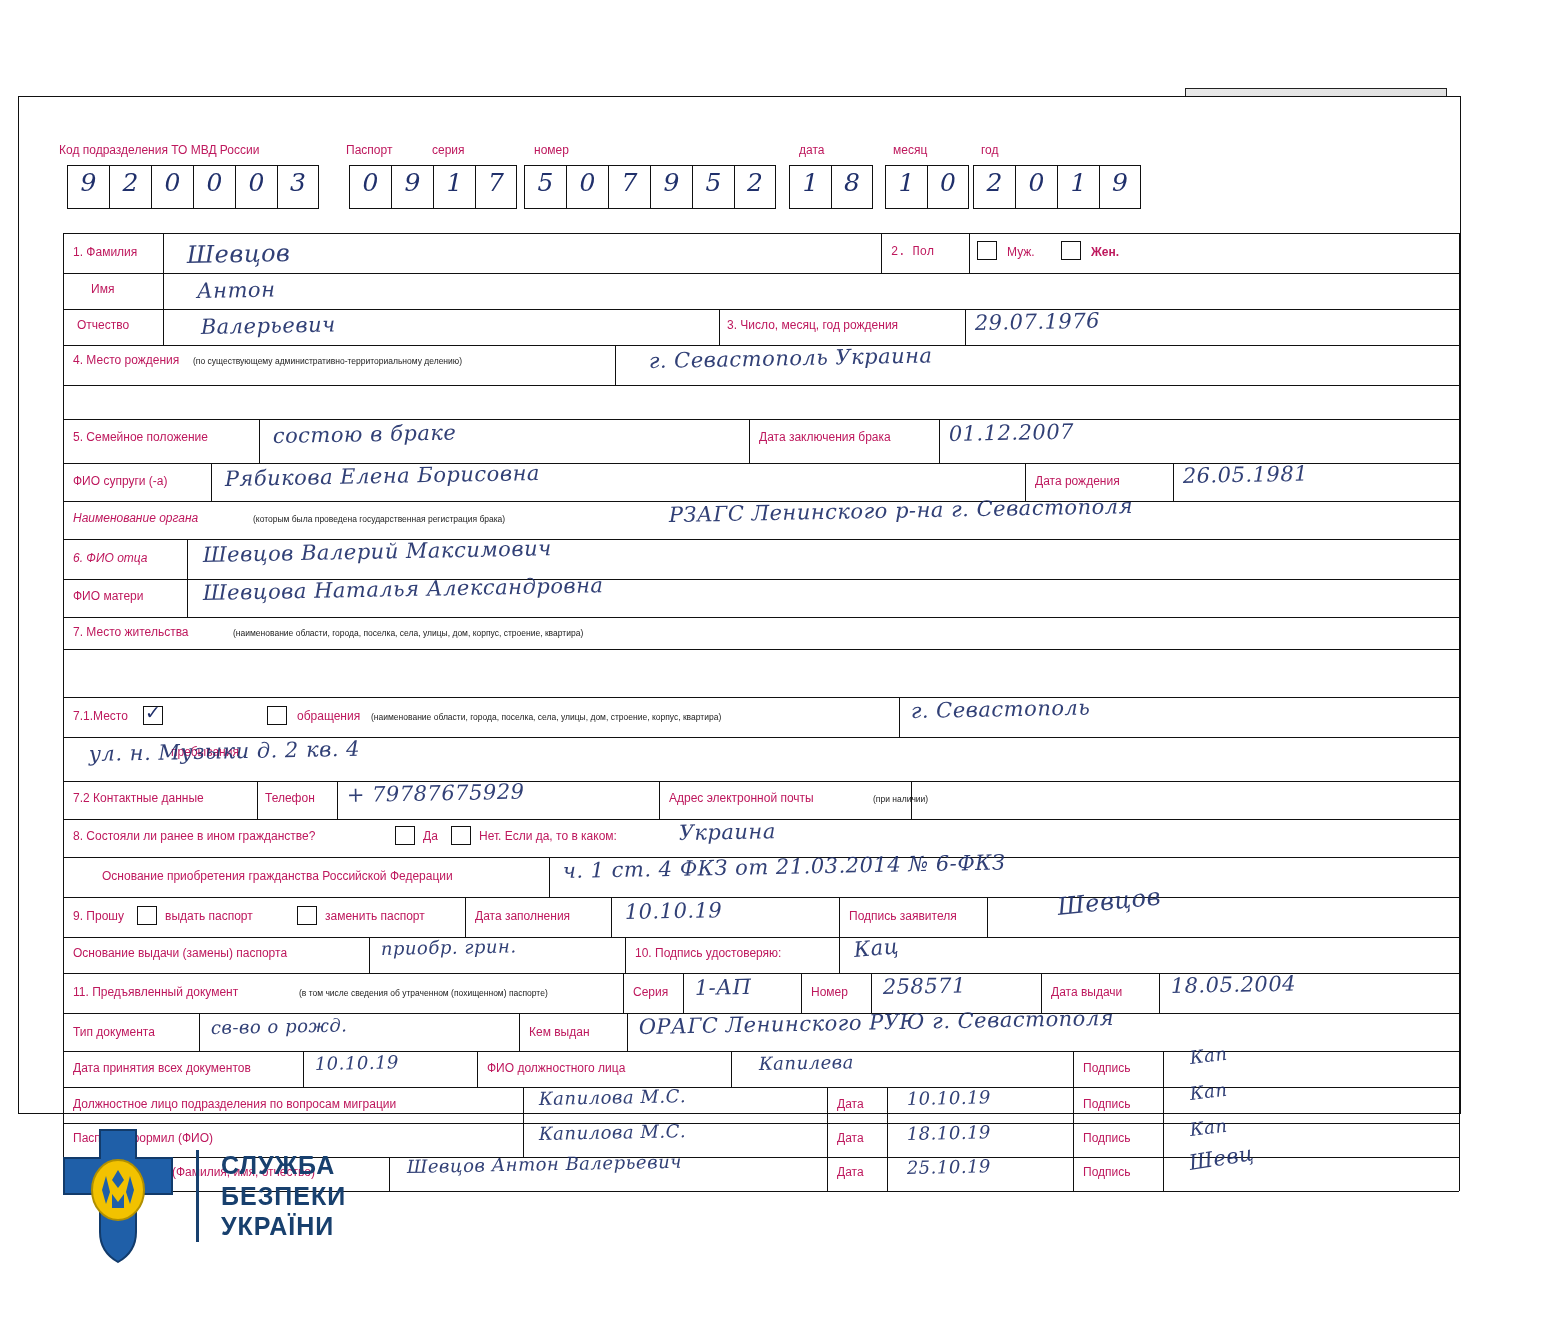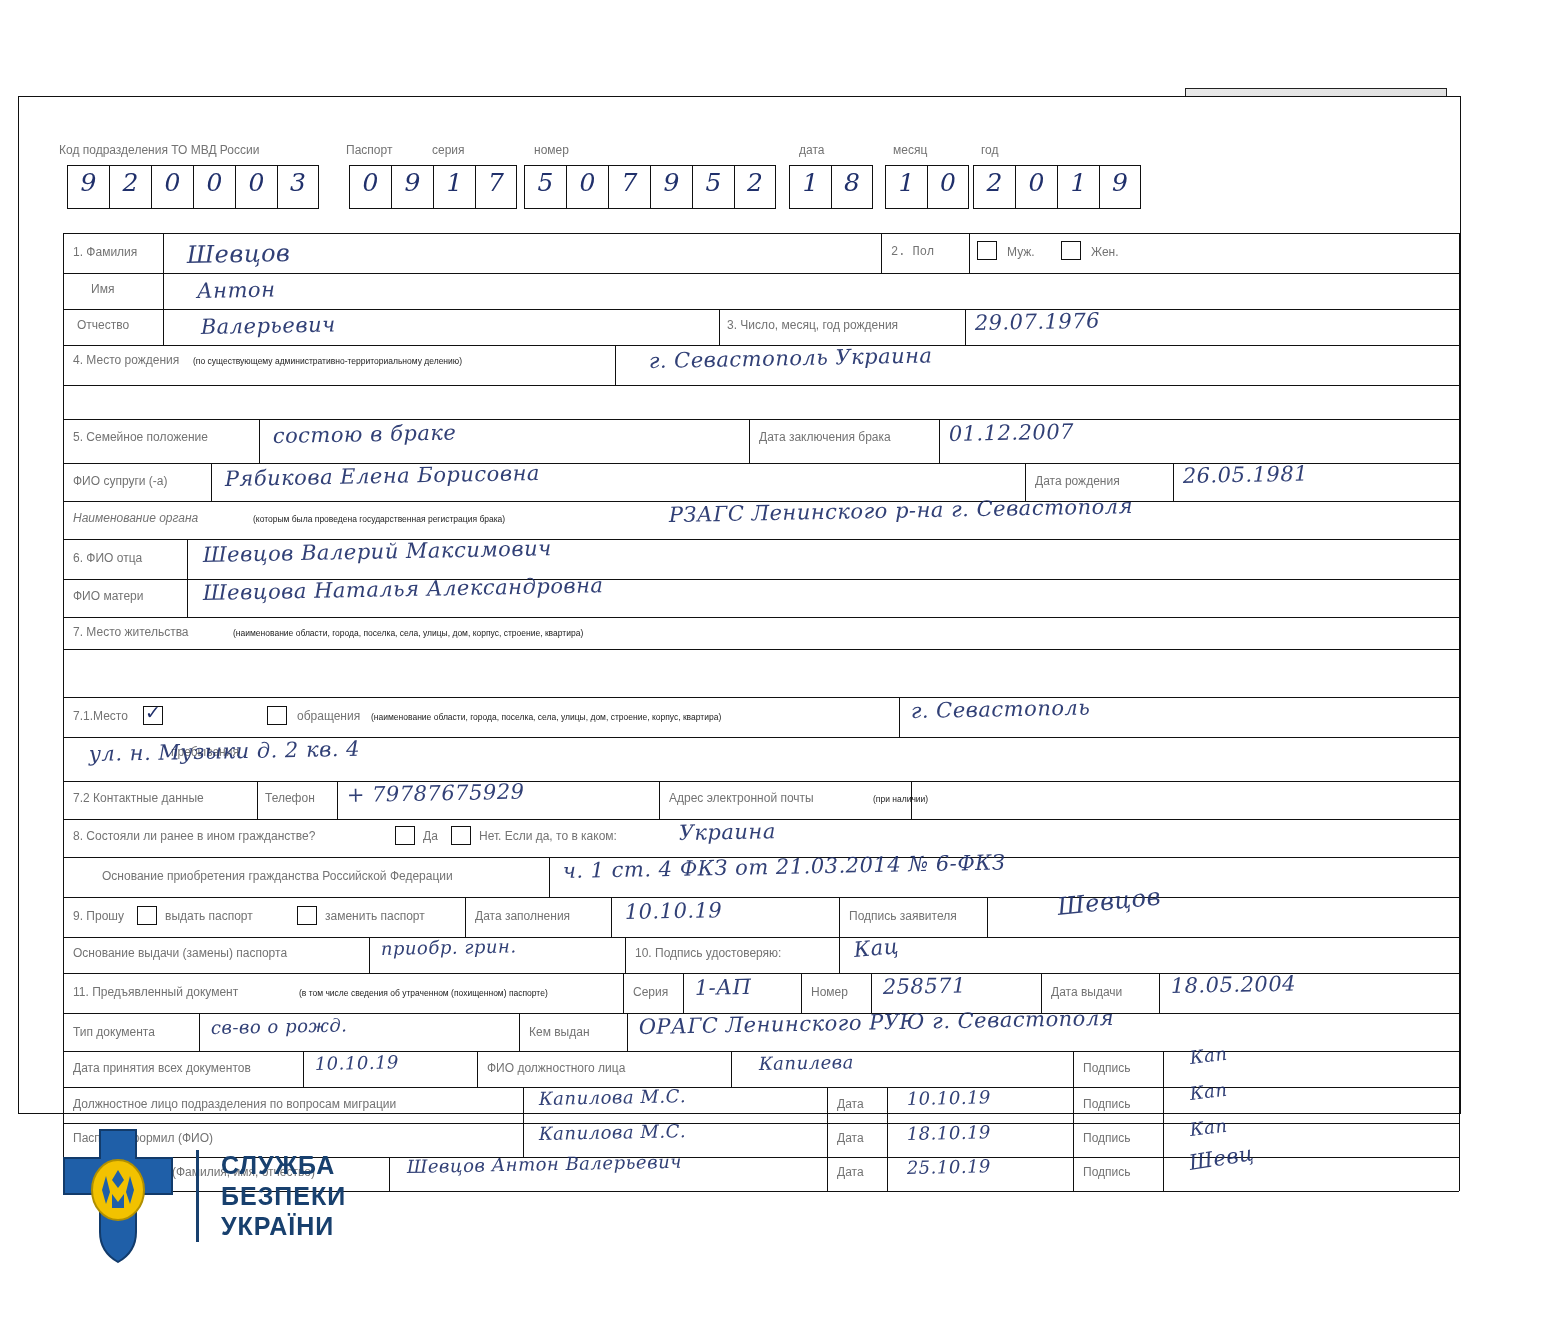--- a/index.html
+++ b/index.html
@@ -8,21 +8,21 @@
     background: #ffffff;
     font-family: "Liberation Sans", sans-serif;
   }
   #page {
     position: relative;
     width: 1557px;
     height: 1332px;
     background: #fff;
     overflow: hidden;
   }
-  .lbl    { font-size: 12px; color: #737373; }
+  .lbl    { font-size: 12px; color: #be185d; }
   .hint   { font-size: 8.5px; color: #222; padding-left: 8px; }
 
   
   .hw {
     font-family: "DejaVu Serif", serif;
     font-style: italic;
     color: #20306b;
     font-size: 21px;
     letter-spacing: 0.5px;
     white-space: nowrap;
@@ -358,21 +358,21 @@
 
     <div class="cap lbl" style="left:58px; top:221px;">Отчество</div>
     <div class="cap hw" style="left:182px; top:218px;">Валерьевич</div>
 
     <div class="vline" style="left:862px; top:136px; height:40px;"></div>
     <div class="cap lbl" style="left:872px; top:148px;font-family:Liberation Mono, monospace;">2. Пол</div>
     <div class="vline" style="left:950px; top:136px; height:40px;"></div>
     <div class="cb" style="left:958px; top:144px;"></div>
     <div class="cap lbl" style="left:988px; top:148px;">Муж.</div>
     <div class="cb" style="left:1042px; top:144px;"></div>
-    <div class="cap lbl" style="left:1072px; top:148px;">Жен.</div>
+    <div class="cap lbl" style="left:1072px; top:148px;font-weight:bold;">Жен.</div>
 
     <div class="vline" style="left:700px; top:212px; height:36px;"></div>
     <div class="cap lbl" style="left:708px; top:221px;">3. Число, месяц, год рождения</div>
     <div class="vline" style="left:946px; top:212px; height:36px;"></div>
     <div class="cap hw" style="left:956px; top:214px;">29.07.1976</div>
 
     <div class="cap lbl" style="left:54px; top:256px;">4. Место рождения</div>
     <div class="cap hint" style="left:166px; top:259px;">(по существующему административно-территориальному делению)</div>
     <div class="vline" style="left:596px; top:248px; height:40px;"></div>
     <div class="cap hw" style="left:630px; top:252px;">г. Севастополь  Украина</div>
@@ -390,21 +390,21 @@
     <div class="cap hw" style="left:206px; top:370px;">Рябикова Елена Борисовна</div>
     <div class="vline" style="left:1006px; top:366px; height:38px;"></div>
     <div class="cap lbl" style="left:1016px; top:377px;">Дата рождения</div>
     <div class="vline" style="left:1154px; top:366px; height:38px;"></div>
     <div class="cap hw" style="left:1164px; top:367px;">26.05.1981</div>
 
     <div class="cap lbl" style="left:54px; top:414px;font-style:italic;">Наименование органа</div>
     <div class="cap hint" style="left:226px; top:417px;">(которым была проведена государственная регистрация брака)</div>
     <div class="cap hw" style="left:650px; top:406px;">РЗАГС Ленинского р-на г. Севастополя</div>
 
-    <div class="cap lbl" style="left:54px; top:454px;">6. ФИО отца</div>
+    <div class="cap lbl" style="left:54px; top:454px;font-style:italic;">6. ФИО отца</div>
     <div class="vline" style="left:168px; top:442px; height:78px;"></div>
     <div class="cap hw" style="left:184px; top:446px;">Шевцов Валерий Максимович</div>
 
     <div class="cap lbl" style="left:54px; top:492px;">ФИО матери</div>
     <div class="cap hw" style="left:184px; top:484px;">Шевцова Наталья Александровна</div>
 
     <div class="cap lbl" style="left:54px; top:528px;">7. Место жительства</div>
     <div class="cap hint" style="left:206px; top:531px;">(наименование области, города, поселка, села, улицы, дом, корпус, строение, квартира)</div>
     <div class="cap hw" style="left:60px; top:562px;"></div>
 

